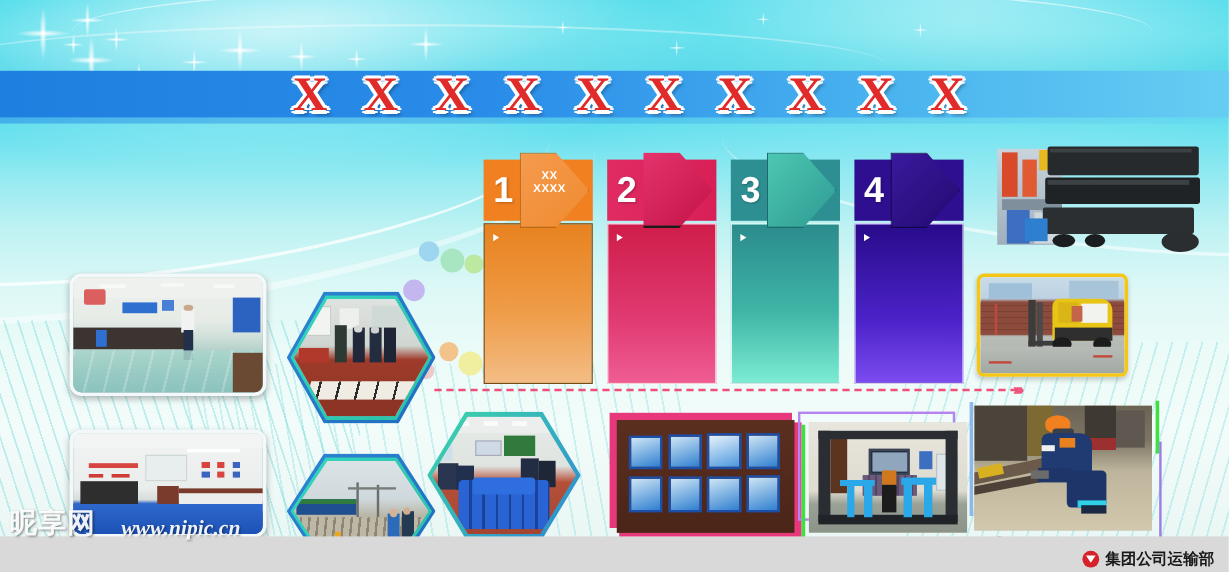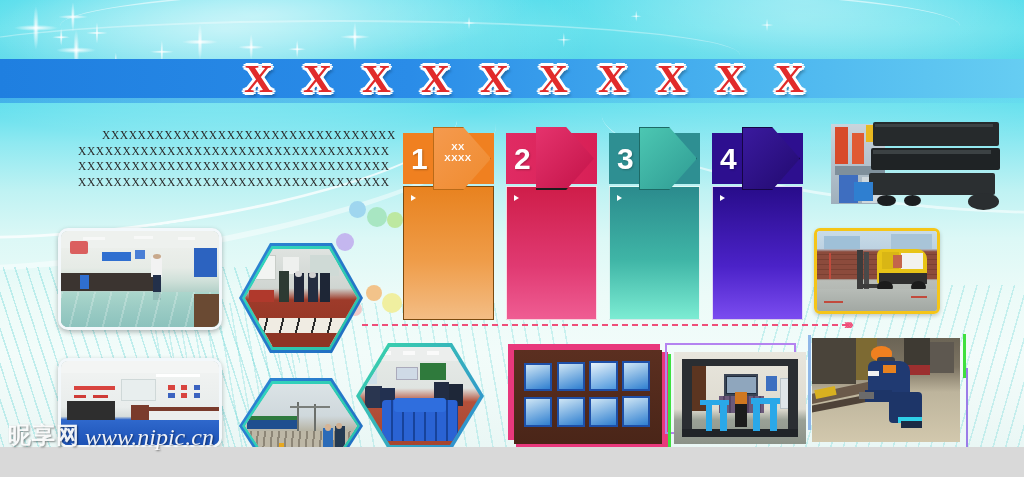--- a/index.html
+++ b/index.html
@@ -146,22 +146,23 @@
     position: absolute; left: 8px; bottom: 26px;
     display: flex; align-items: flex-end; gap: 5px; pointer-events: none;
   }
   #wm-cn {
     font-family: Liberation Serif, serif; font-size: 23px; font-weight: 700;
     color: rgba(255,255,255,.93); letter-spacing: 1px;
     text-shadow: 1px 1px 2px rgba(0,0,0,.45);
   }
   #wm-url {
     font-family: "Liberation Serif", serif; font-style: italic;
-    font-size: 24px; font-weight: 400; color: rgba(255,255,255,.93);
+    font-size: 18px; font-weight: 700; color: rgba(255,255,255,.93);
     text-shadow: 1px 1px 2px rgba(0,0,0,.45);
+    margin-left: 16px;
   }
 </style>
 </head>
 <body>
 
 <div id="poster">
 
   <div>
     <div class="star" style="left:14px;  top:6px;   width:44px; height:44px;"></div>
     <div class="star" style="left:58px;  top:2px;   width:30px; height:30px;"></div>
@@ -210,21 +211,20 @@
     <span>X</span>
     <span>X</span>
     <span>X</span>
     <span>X</span>
     <span>X</span>
     <span>X</span>
     <span>X</span>
     <span>X</span>
   </div>
 
-  <div id="intro">XXXXXXXXXXXXXXXXXXXXXXXXXXXXXXXXXXXXXXXXXXXXXXXXXXXXXXXXXXXXXXXXXXXXXXXXXXXXXXXXXXXXXXXXXXXXXXXXXXXXXXXXXXXXXXXXXXXXXXXXXXXXXXXXXXXXXXXXXX</div>
 
   <div class="circ" style="left:349px; top:201px; width:17px; height:17px; background:#9fd6ef;"></div>
   <div class="circ" style="left:367px; top:207px; width:20px; height:20px; background:#a8e6c2;"></div>
   <div class="circ" style="left:387px; top:212px; width:16px; height:16px; background:#bde8a0;"></div>
   <div class="circ" style="left:336px; top:233px; width:18px; height:18px; background:#c4b7ef;"></div>
   <div class="circ" style="left:366px; top:285px; width:16px; height:16px; background:#f2c38a;"></div>
   <div class="circ" style="left:382px; top:293px; width:20px; height:20px; background:#f0efa0;"></div>
   <div class="circ" style="left:348px; top:302px; width:14px; height:14px; background:#eec9c9;"></div>
 
   <div class="step" style="left:403px;">
@@ -488,19 +488,23 @@
     <div style="position:absolute;left:63%;top:30%;width:8%;height:16%;background:#c4654a;"></div>
     <div style="position:absolute;left:52%;top:52%;width:40%;height:14%;background:#2f2f2f;"></div>
     <div style="position:absolute;left:50%;top:62%;width:13%;height:16%;border-radius:50%;background:#1c1c1c;"></div>
     <div style="position:absolute;left:78%;top:62%;width:13%;height:16%;border-radius:50%;background:#1c1c1c;"></div>
     <div style="position:absolute;left:0;bottom:0;right:0;height:28%;background:linear-gradient(180deg,#b7bcb7,#a2a8a3);"></div>
     <div style="position:absolute;left:6%;bottom:10%;width:16%;height:3%;background:#c24a3c;"></div>
     <div style="position:absolute;right:8%;bottom:16%;width:14%;height:3%;background:#c24a3c;"></div>
   </div>
 
   <div id="bottom-bar"></div>
+  <div id="dept">
+    <span id="dept-logo"></span>
+    <span>集团公司运输部</span>
+  </div>
 
   <div id="watermark">
     <span id="wm-cn">昵享网</span>
     <span id="wm-url">www.nipic.cn</span>
   </div>
 
 </div>
 
 </body></html>

